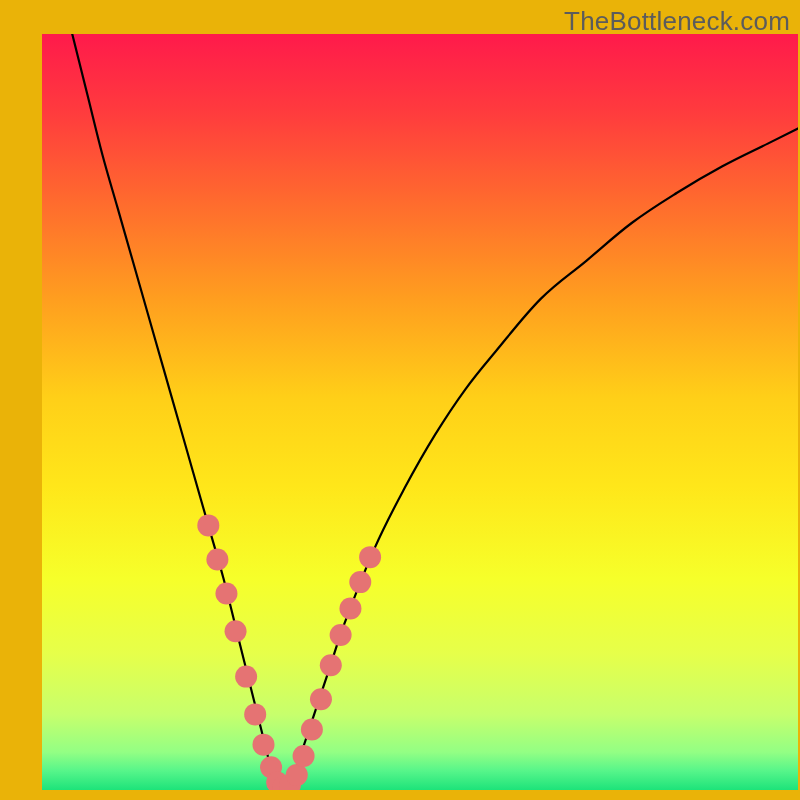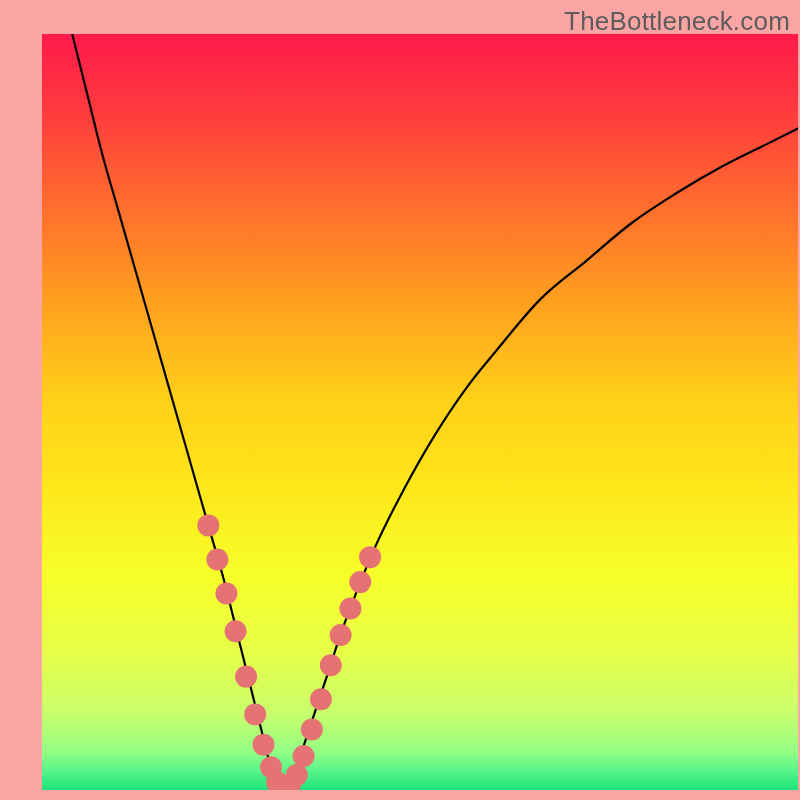--- a/index.html
+++ b/index.html
@@ -10,21 +10,21 @@
     overflow: hidden;
     background: #000;
     font-family: Arial, Helvetica, sans-serif;
   }
   .frame {
     position: absolute;
     left: 0;
     top: 0;
     width: 800px;
     height: 800px;
-    background: #fca5a5;
+    background: #eab308;
   }
   .watermark {
     position: absolute;
     top: 6px;
     right: 10px;
     font-size: 26px;
     font-weight: 400;
     color: #5c5c5c;
     letter-spacing: 0.2px;
     z-index: 10;

